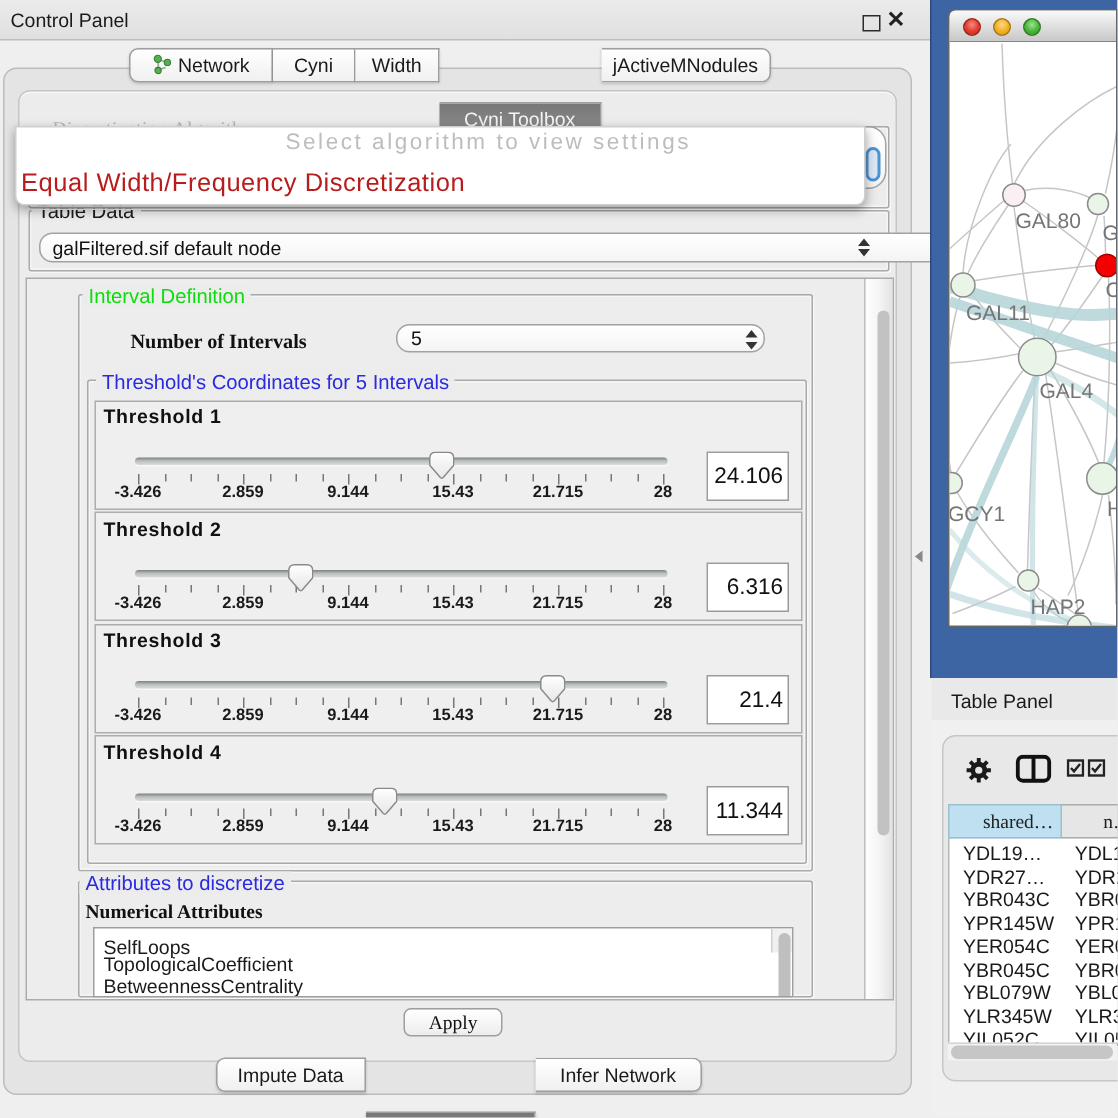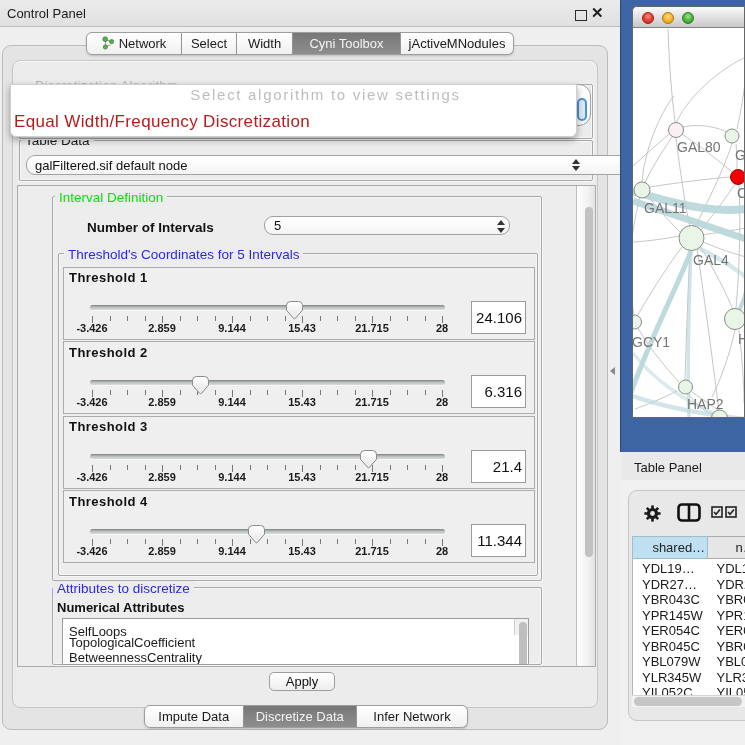--- a/index.html
+++ b/index.html
@@ -1,28 +1,28 @@
 <!DOCTYPE html>
 <html><head><meta charset="utf-8">
 <style>
 * { margin:0; padding:0; box-sizing:border-box; }
 html,body { width:745px; height:745px; overflow:hidden; font-family:"Liberation Sans",sans-serif; background:#efefef; position:relative; }
-.abs { position:absolute; }
+.abs { position:absolute;font-family:Liberation Serif, serif; }
 
 #titlebar { position:absolute; left:0; top:0; width:620px; height:27px; background:linear-gradient(#ebebeb,#e0e0e0); border-bottom:1px solid #bdbdbd; }
 #titlebar .t { position:absolute; left:7px; top:6px; font-size:13px; color:#1a1a1a; }
 #flt { position:absolute; left:575px; top:10px; width:12px; height:11px; border:1.8px solid #2b2b2b; }
 #xbt { position:absolute; left:591px; top:4px; font-size:15px; font-weight:bold; color:#222; }
 #container { position:absolute; left:2px; top:45px; width:606px; height:685px; background:#e4e4e4; border:1px solid #bcbcbc; border-radius:9px; }
 #innerpanel { position:absolute; left:12px; top:60px; width:586px; height:648px; background:#ececec; border:1px solid #c6c6c6; border-radius:8px; box-shadow:inset 0 1px 0 #f8f8f8; }
 
 .segbar { position:absolute; height:23px; }
 .seg { position:absolute; top:0; height:23px; background:linear-gradient(#ffffff,#f0f0f0); border:1px solid #9e9e9e; border-left-width:0; font-size:13px; color:#1a1a1a; text-align:center; line-height:22px; box-shadow:0 1px 2px rgba(0,0,0,0.18); }
 .seg.fst { border-left-width:1px; }
-.seg.sel { background:linear-gradient(#777777,#8e8e8e); color:#f4f4f4; }
+.seg.sel { background:linear-gradient(#777777,#8e8e8e); color:#f4f4f4;margin-top:36px; }
 
 .grp { position:absolute; border:1px solid #a9a9a9; border-radius:2px; box-shadow:inset 0 0 0 1px #f5f5f5, 1px 1px 0 #f7f7f7; }
 .gtitle { position:absolute; font-size:13.5px; padding:0 4px; background:#ececec; white-space:nowrap; }
 
 .combo { position:absolute; background:linear-gradient(#ffffff,#f4f4f4); border:1px solid #a2a2a2; border-radius:9px; font-size:13px; color:#111; }
 .arr { position:absolute; width:0; height:0; border-left:4px solid transparent; border-right:4px solid transparent; }
 .arr.up { border-bottom:5px solid #333; }
 .arr.dn { border-top:5px solid #333; }
 
 #spane { position:absolute; left:17px; top:185px; width:579px; height:482px; background:#ededed; border:1px solid #ababab; }
@@ -265,21 +265,21 @@
 
 <div class="segbar" style="left:86px;top:31.5px">
 <div class="seg fst" style="left:0;width:96px;border-radius:6px 0 0 6px"><svg width="13" height="14" viewBox="0 0 13 14" style="margin-right:4px;vertical-align:-2px">
         <g stroke="#9aa89a" stroke-width="1.2" fill="none">
           <path d="M3.5,3.5 L8.5,5.5 M3.5,3.5 L3.5,10.5 M3.5,10.5 L8.5,9"></path>
         </g>
         <circle cx="3.2" cy="3.2" r="2.4" fill="#55b04f" stroke="#3a7a36" stroke-width="0.7"></circle>
         <circle cx="9.6" cy="5.6" r="2.1" fill="#55b04f" stroke="#3a7a36" stroke-width="0.7"></circle>
         <circle cx="3.4" cy="11" r="2.1" fill="#55b04f" stroke="#3a7a36" stroke-width="0.7"></circle>
       </svg>Network</div>
-<div class="seg" style="left:96px;width:55px">Select</div>
+<div class="seg" style="left:96px;width:55px">Cyni</div>
 <div class="seg" style="left:151px;width:56px">Width</div>
 <div class="seg sel" style="left:207px;width:108px">Cyni Toolbox</div>
 <div class="seg" style="left:315px;width:113px;border-radius:0 6px 6px 0">jActiveMNodules</div>
 </div>
 
 <div class="segbar" style="left:144px;top:704.5px">
 <div class="seg fst" style="left:0;width:99.5px;border-radius:6px 0 0 6px">Impute Data</div>
 <div class="seg sel" style="left:99.5px;width:113.5px">Discretize Data</div>
 <div class="seg" style="left:213px;width:111px;border-radius:0 6px 6px 0">Infer Network</div>
 </div>

